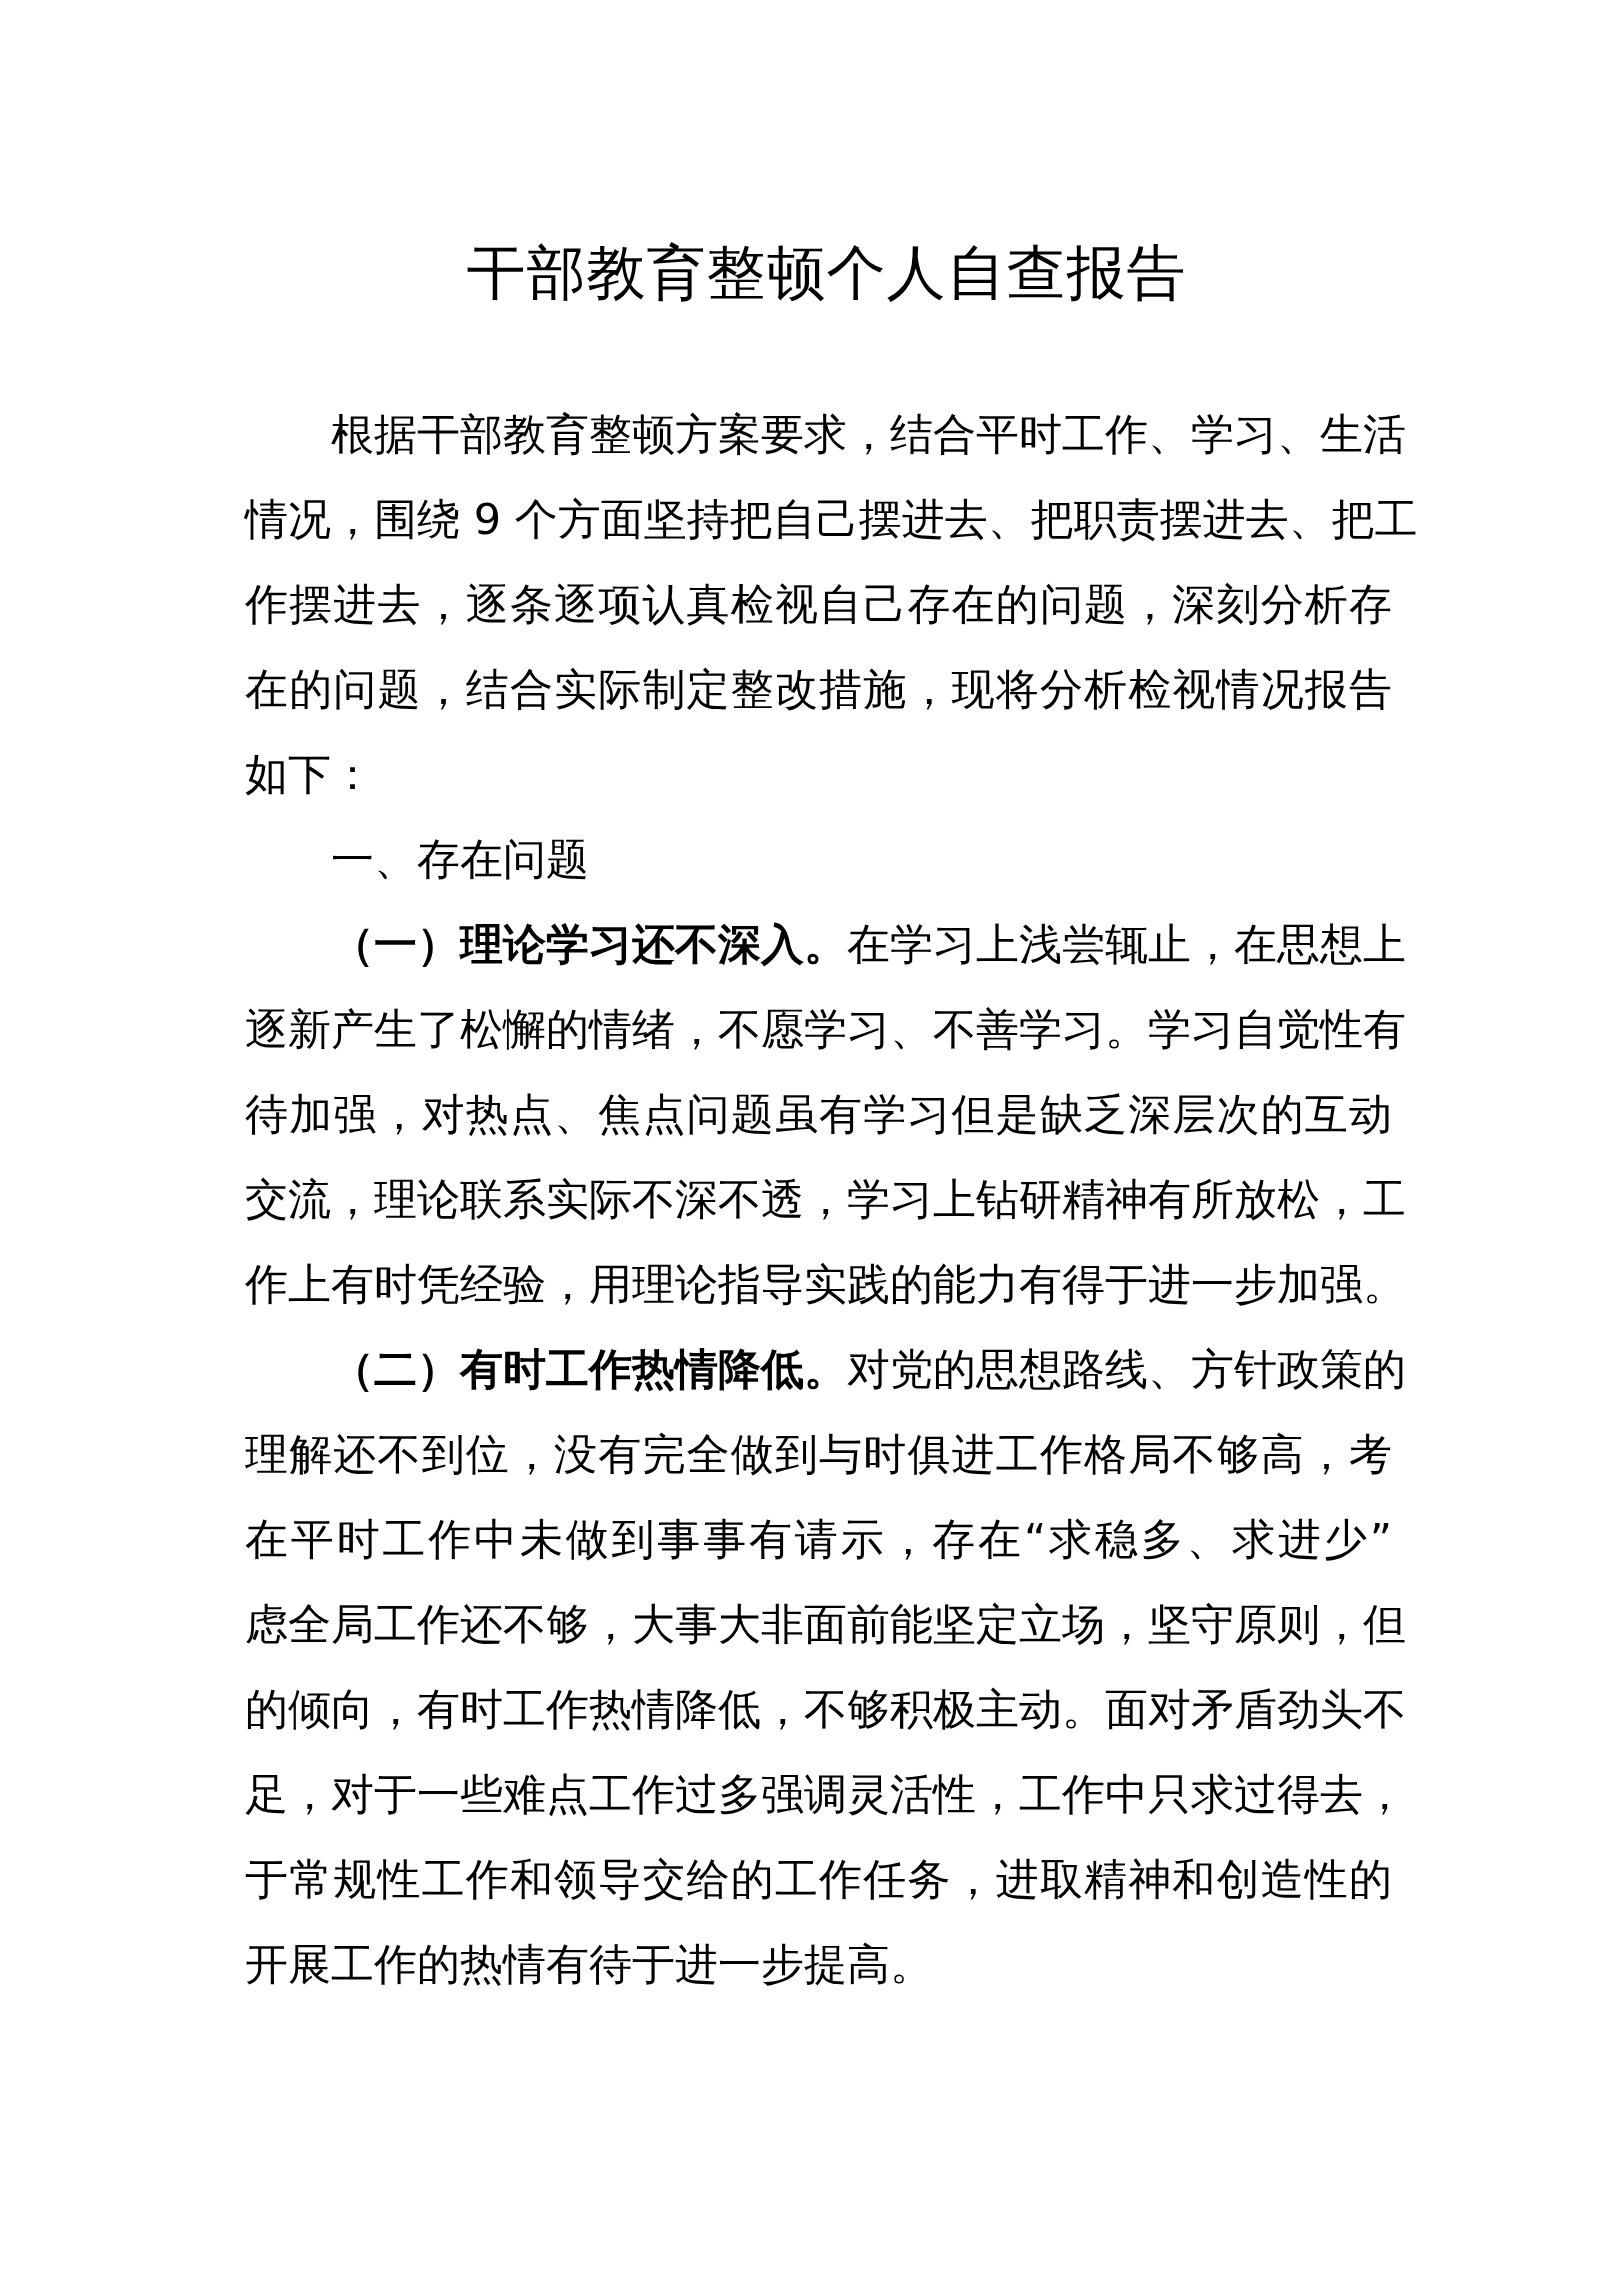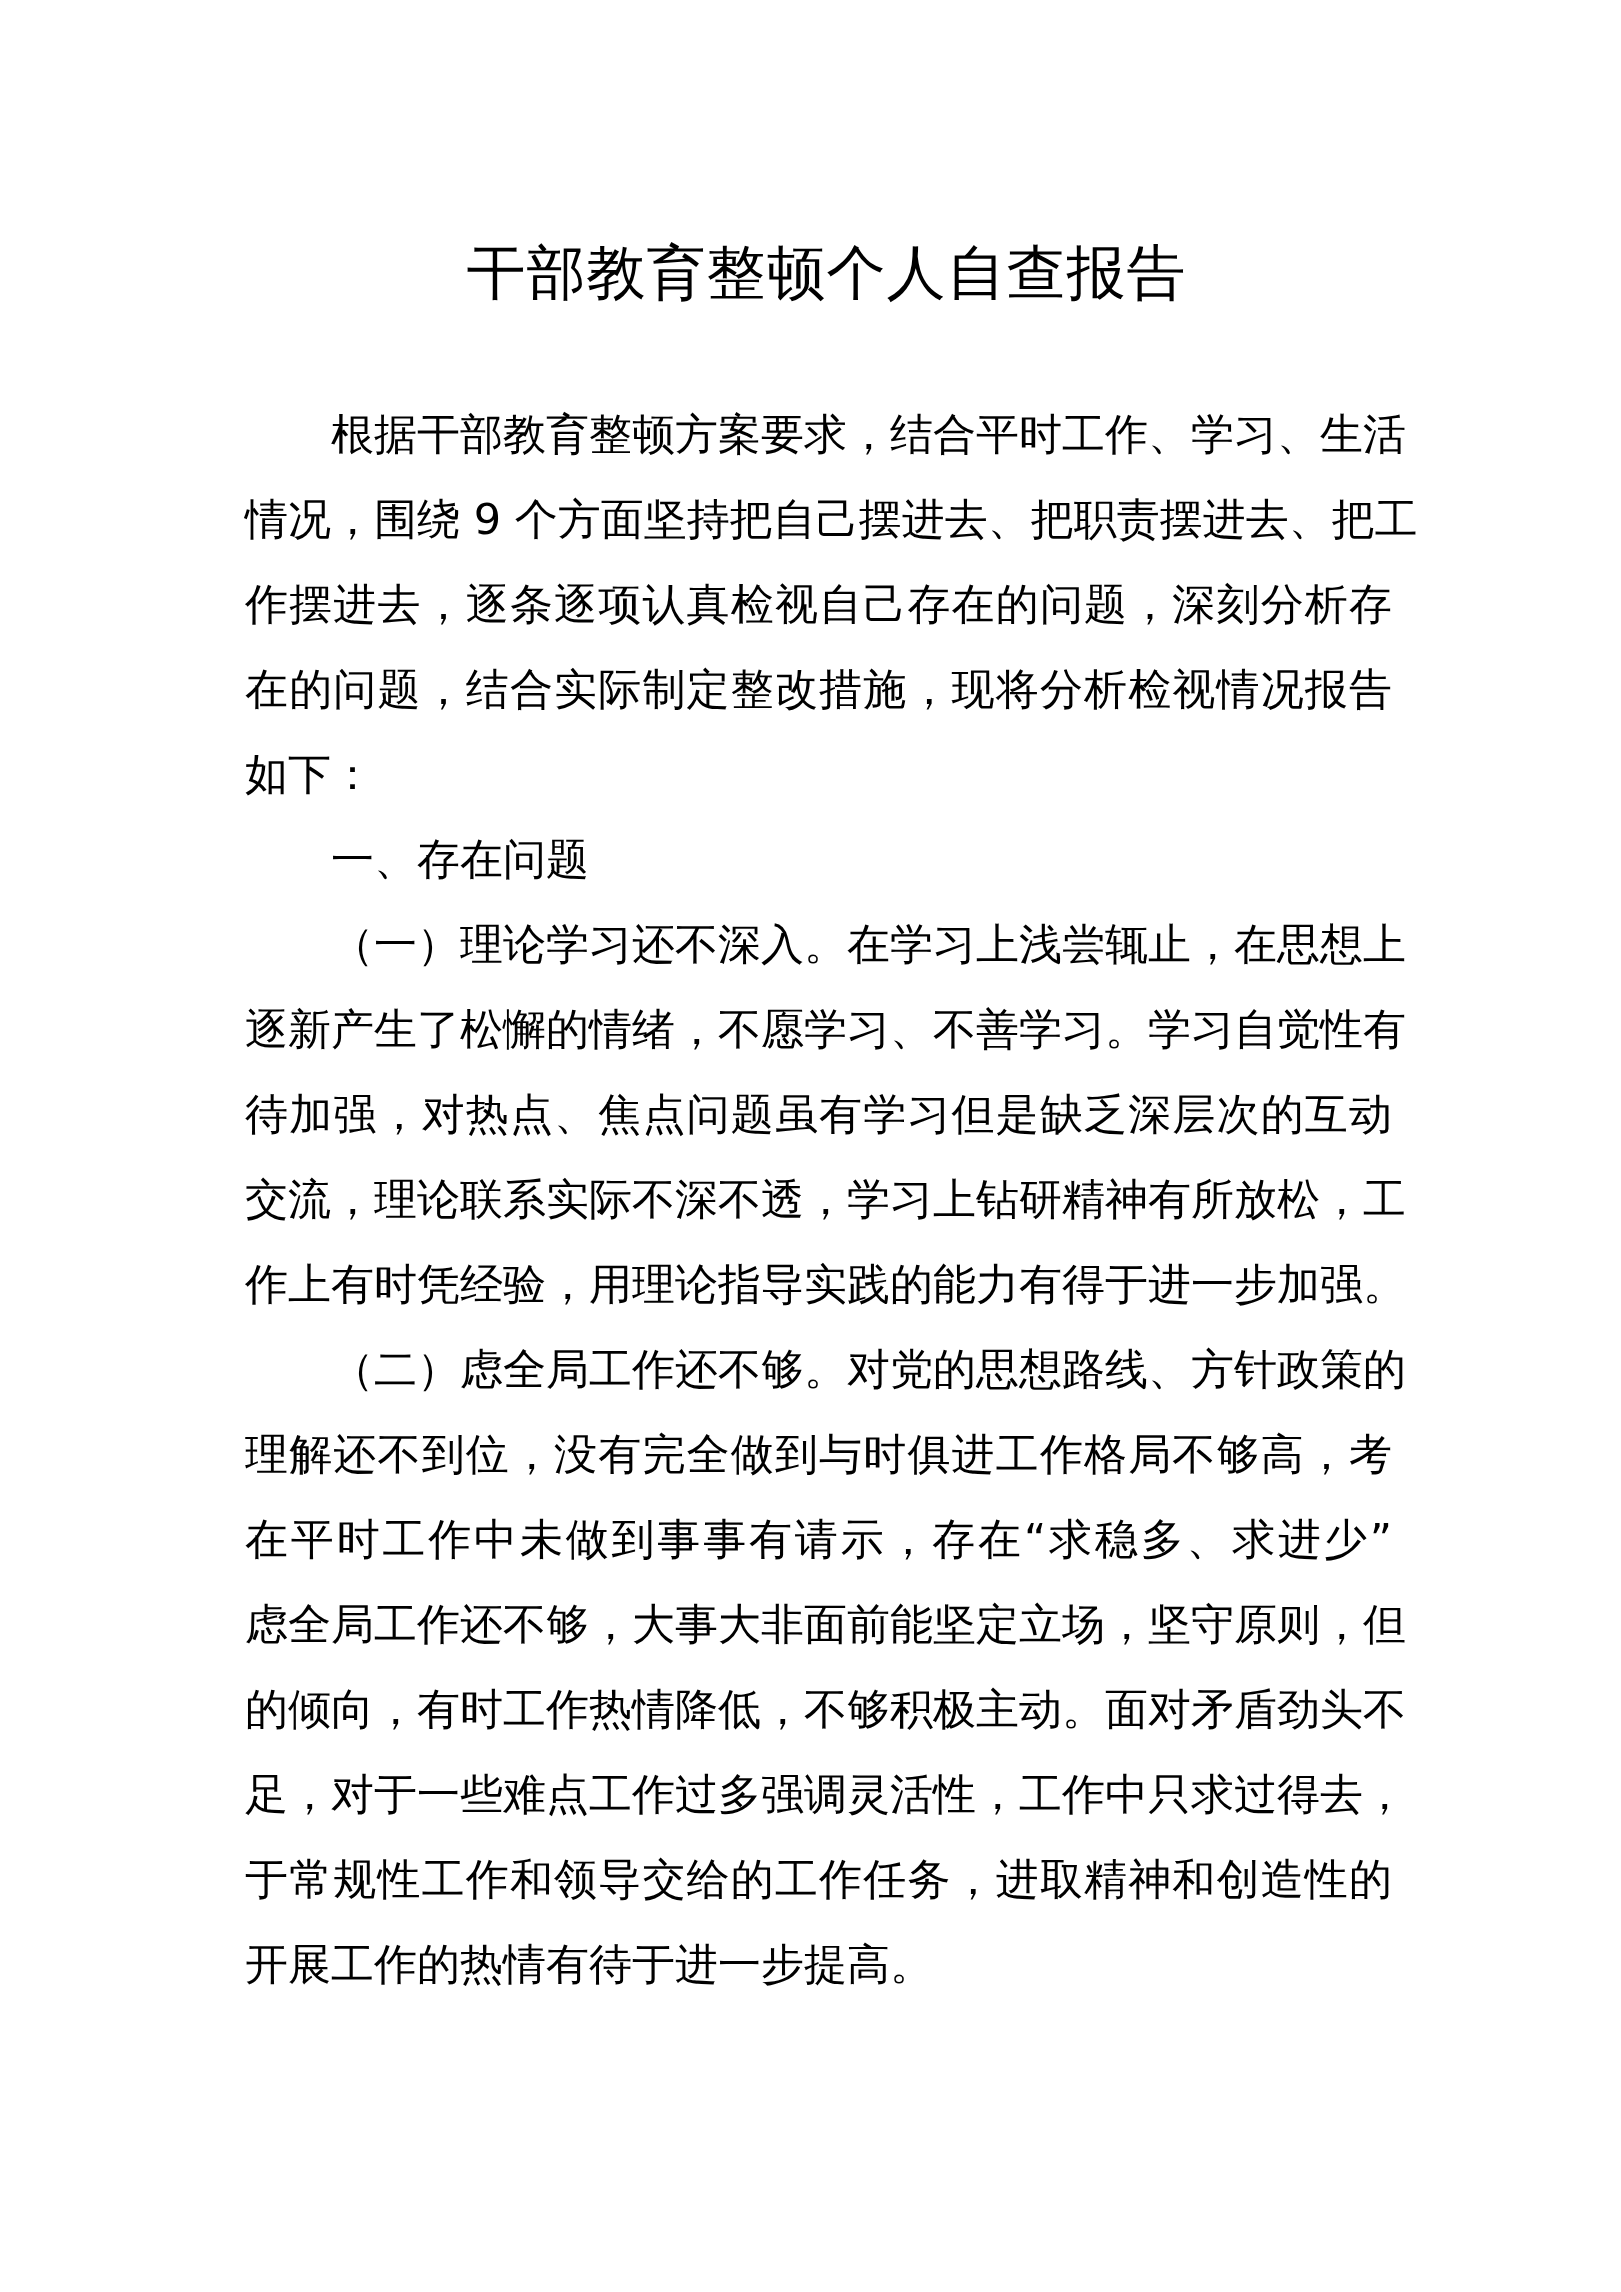--- a/index.html
+++ b/index.html
@@ -54,21 +54,21 @@
     .line.last {
       text-align-last: left;
     }
     .line.indent {
       padding-left: 86px;
     }
     .line.heading {
       text-align-last: left;
     }
     .bold {
-      font-weight: normal;
+      font-weight: bold;
     }
   </style>
 </head>
 <body>
 
 <div class="page">
 
   <h1 class="title">干部教育整顿个人自查报告</h1>
 
   <div class="body">
@@ -85,21 +85,21 @@
 
     <div>
       <span class="line indent"><span class="bold">（一）理论学习还不深入。</span><span>在学习上浅尝辄止，在思想上</span></span>
       <span class="line">逐新产生了松懈的情绪，不愿学习、不善学习。学习自觉性有</span>
       <span class="line">待加强，对热点、焦点问题虽有学习但是缺乏深层次的互动</span>
       <span class="line">交流，理论联系实际不深不透，学习上钻研精神有所放松，工</span>
       <span class="line">作上有时凭经验，用理论指导实践的能力有得于进一步加强。</span>
     </div>
 
     <div>
-      <span class="line indent"><span class="bold">（二）虑全局工作还不够。</span><span>对党的思想路线、方针政策的</span></span>
+      <span class="line indent"><span class="bold">（二）有时工作热情降低。</span><span>对党的思想路线、方针政策的</span></span>
       <span class="line">理解还不到位，没有完全做到与时俱进工作格局不够高，考</span>
       <span class="line">在平时工作中未做到事事有请示，存在“求稳多、求进少”</span>
       <span class="line">虑全局工作还不够，大事大非面前能坚定立场，坚守原则，但</span>
       <span class="line">的倾向，有时工作热情降低，不够积极主动。面对矛盾劲头不</span>
       <span class="line">足，对于一些难点工作过多强调灵活性，工作中只求过得去，</span>
       <span class="line">于常规性工作和领导交给的工作任务，进取精神和创造性的</span>
       <span class="line last">开展工作的热情有待于进一步提高。</span>
     </div>
 
   </div>

